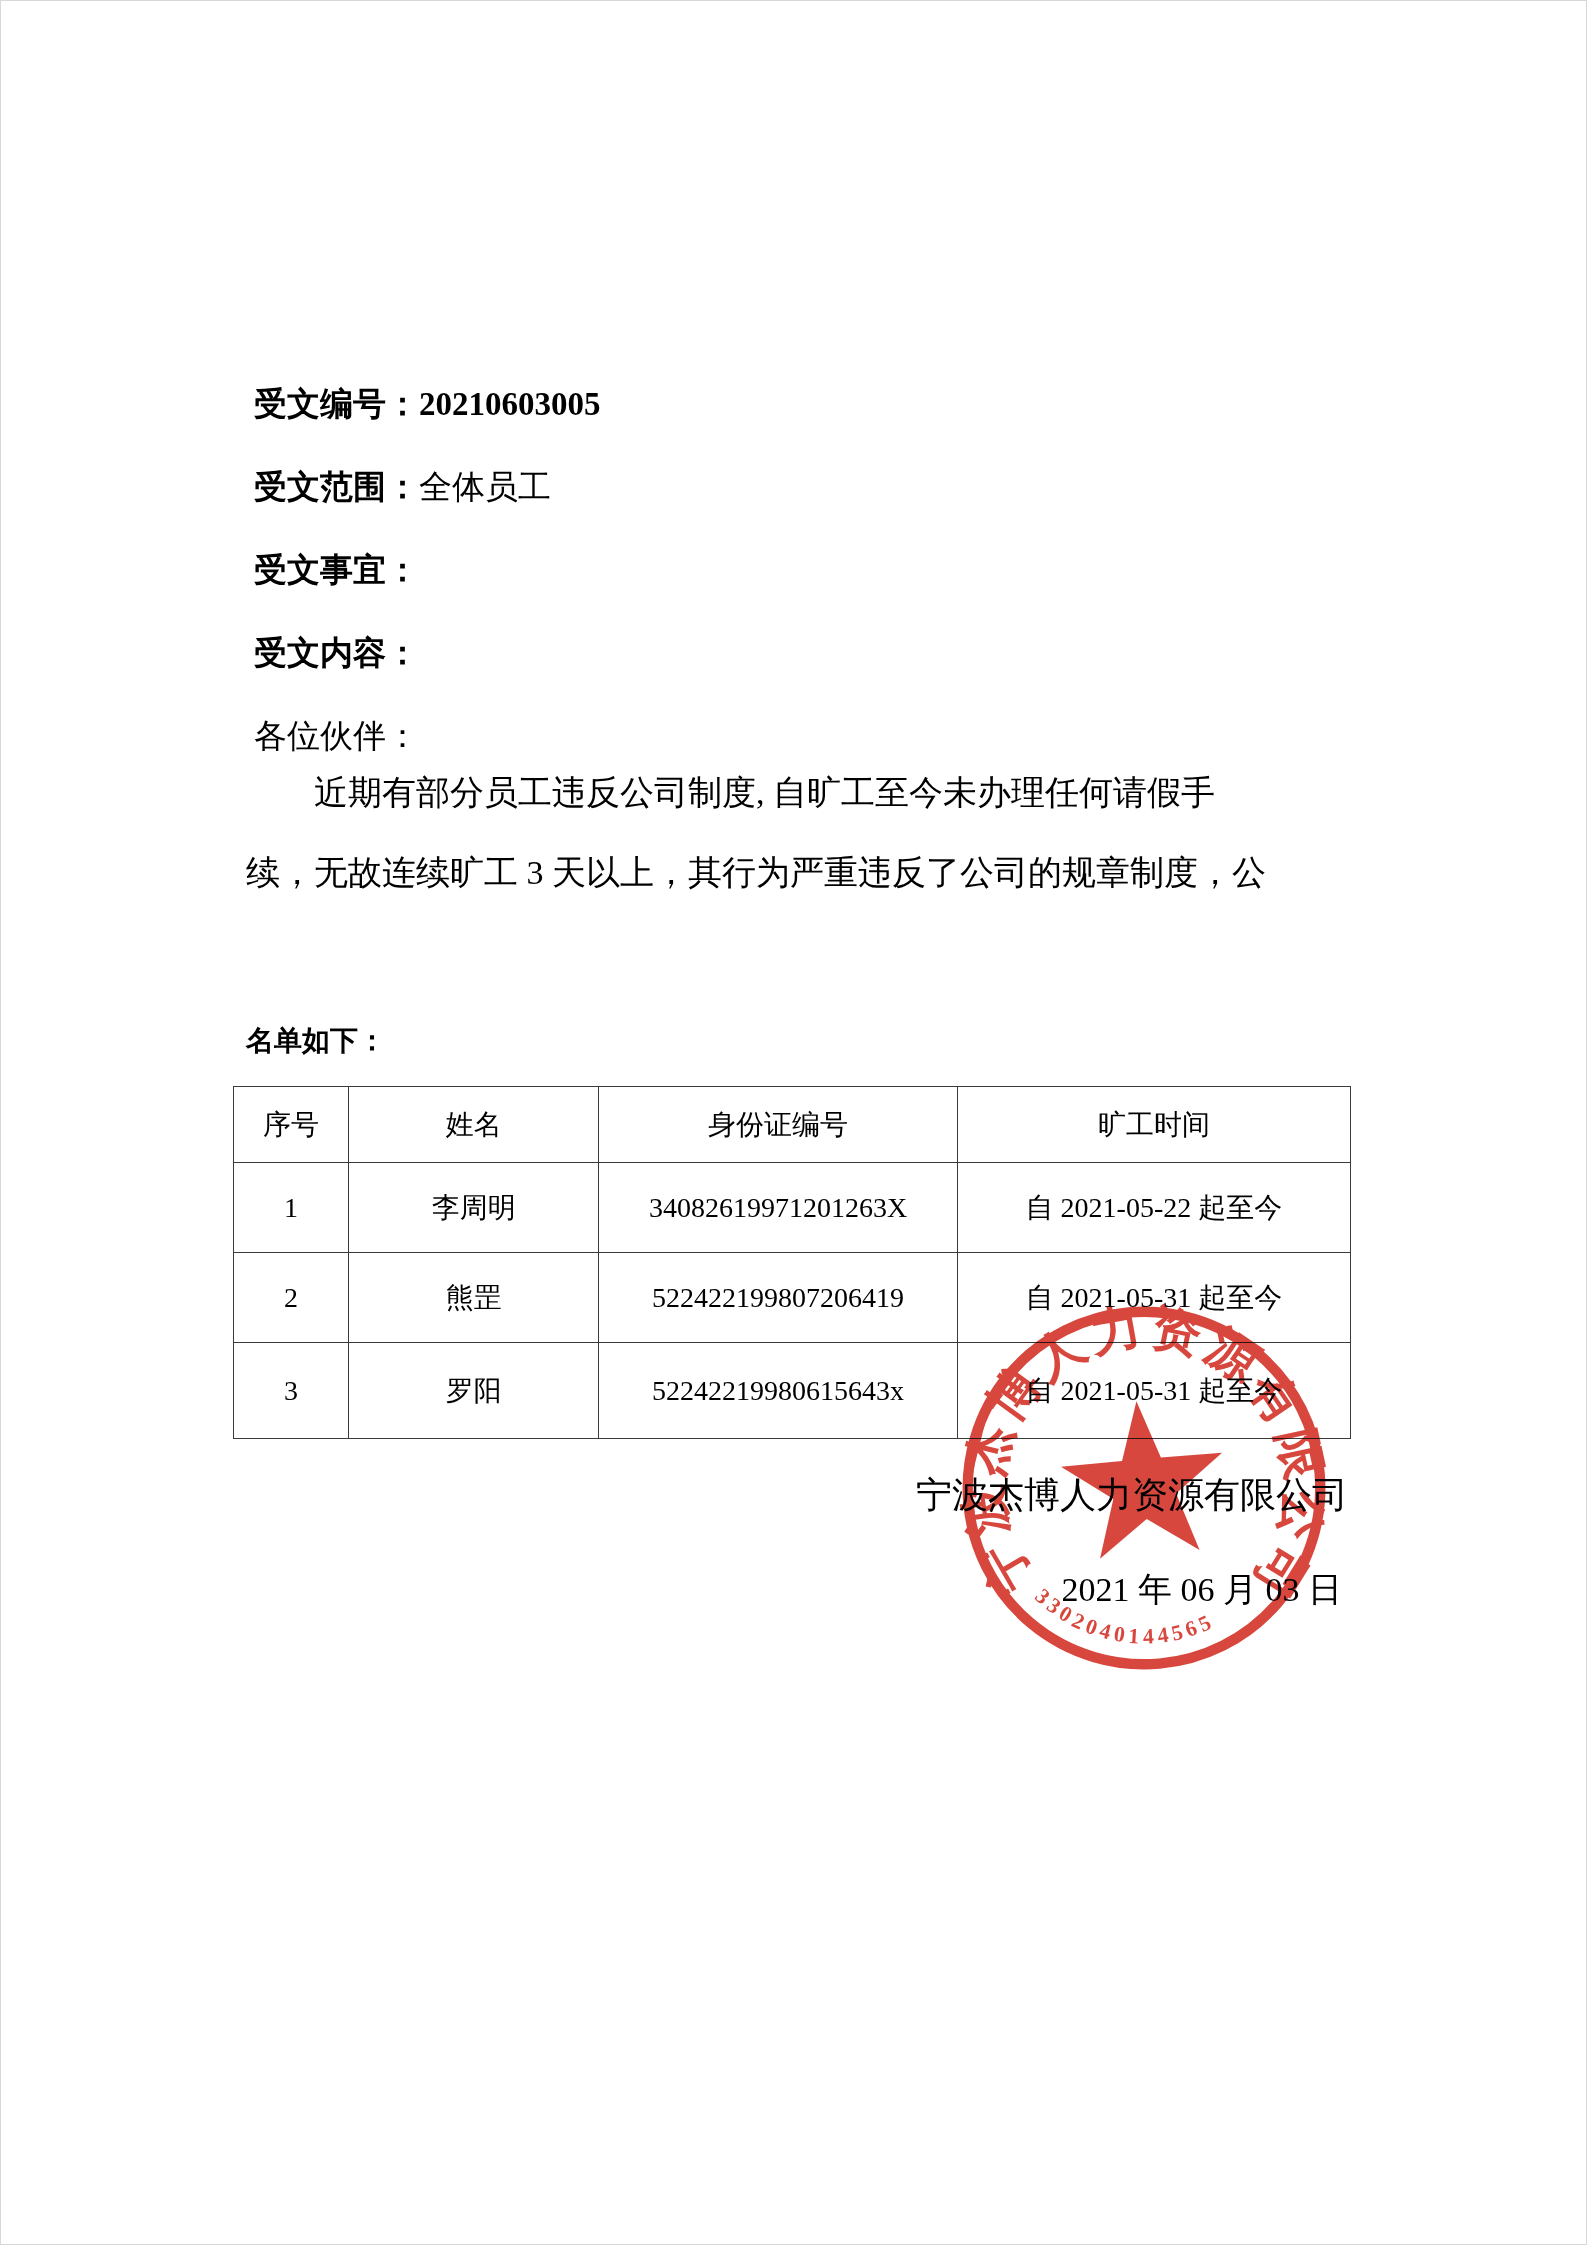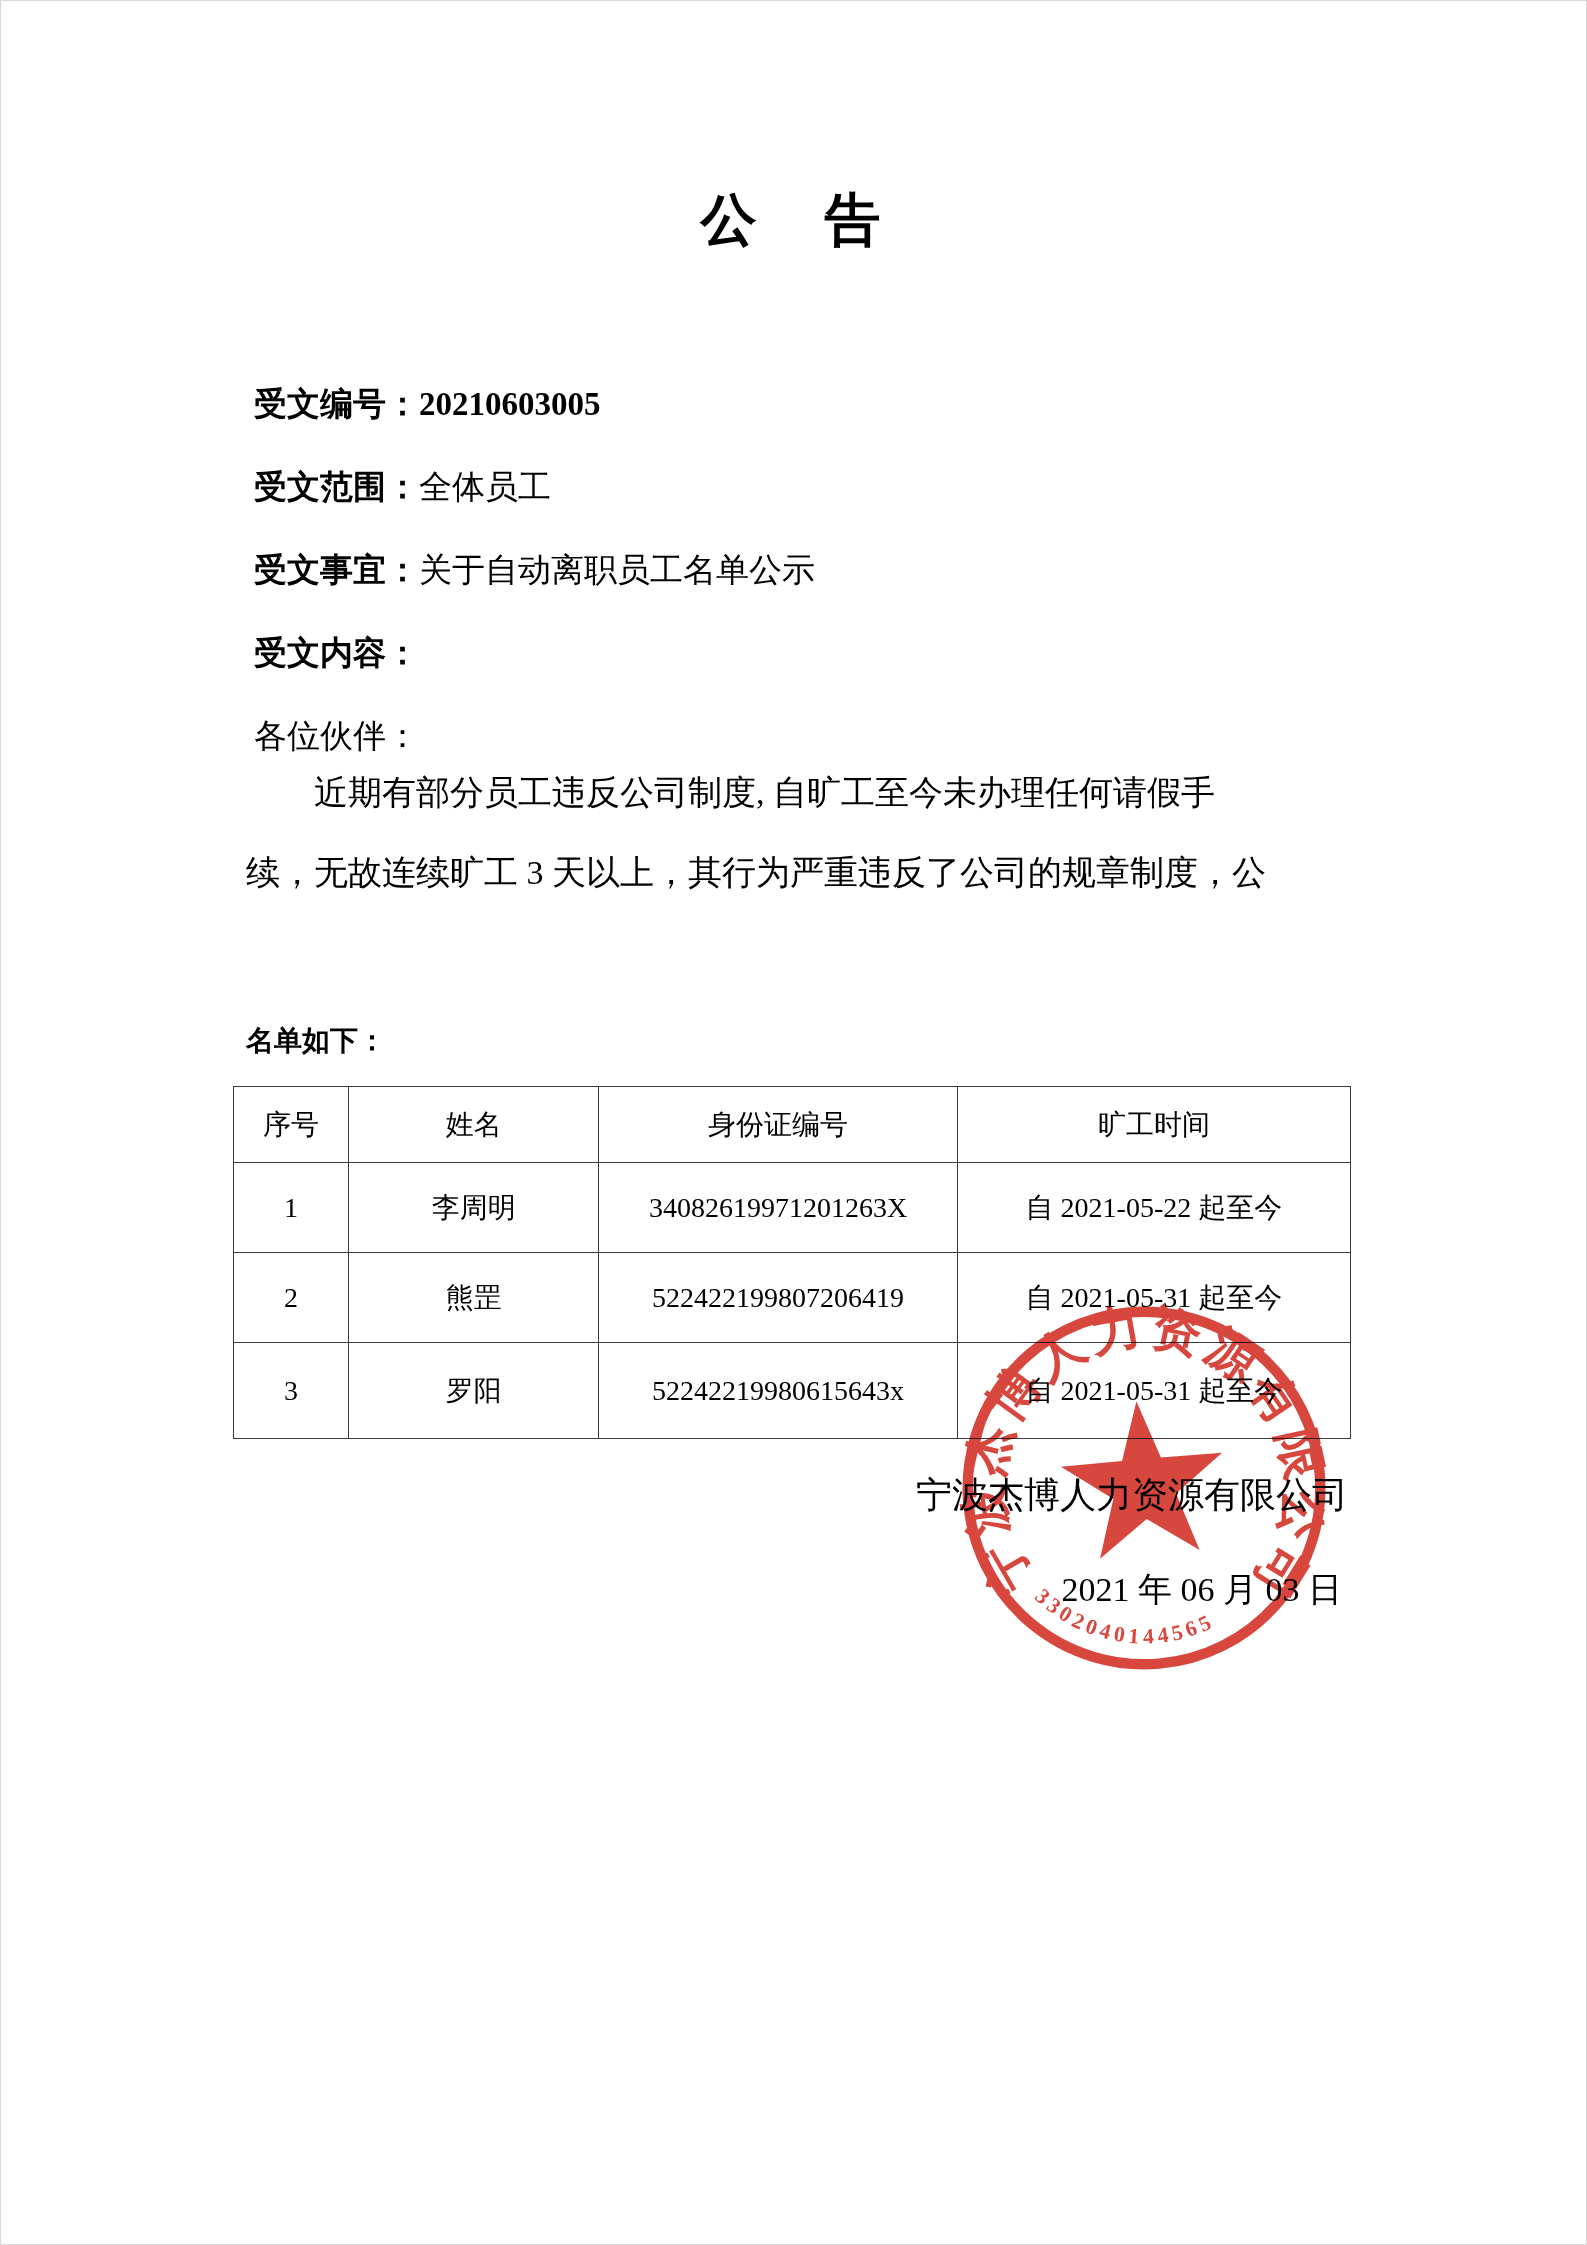--- a/index.html
+++ b/index.html
@@ -50,34 +50,32 @@
   .footer{
     position:absolute;top:2058px;left:0;width:100%;
     text-align:center;font-size:22px;letter-spacing:2px;
   }
 </style>
 </head>
 <body>
 
 <div id="page">
 
-  <div class="title">公　告</div>
 
   <div class="meta">
     <div class="meta-line">
       <span class="meta-label">受文编号：</span>
         <span class="meta-value bold">20210603005</span>
     </div>
     <div class="meta-line">
       <span class="meta-label">受文范围：</span>
         <span class="meta-value">全体员工</span>
     </div>
     <div class="meta-line">
       <span class="meta-label">受文事宜：</span>
-        <span class="meta-value">关于自动离职员工名单公示</span>
     </div>
     <div class="meta-line">
       <span class="meta-label">受文内容：</span>
         <span class="meta-value"></span>
     </div>
     <div class="meta-line">
       <span class="salutation">各位伙伴：</span>
     </div>
   </div>
 

